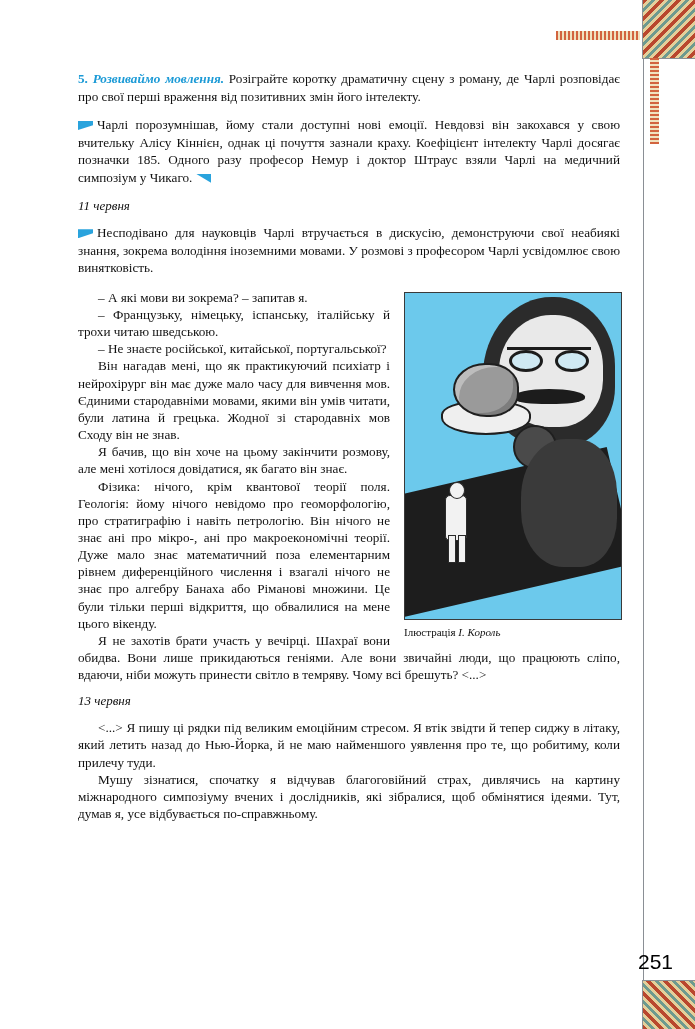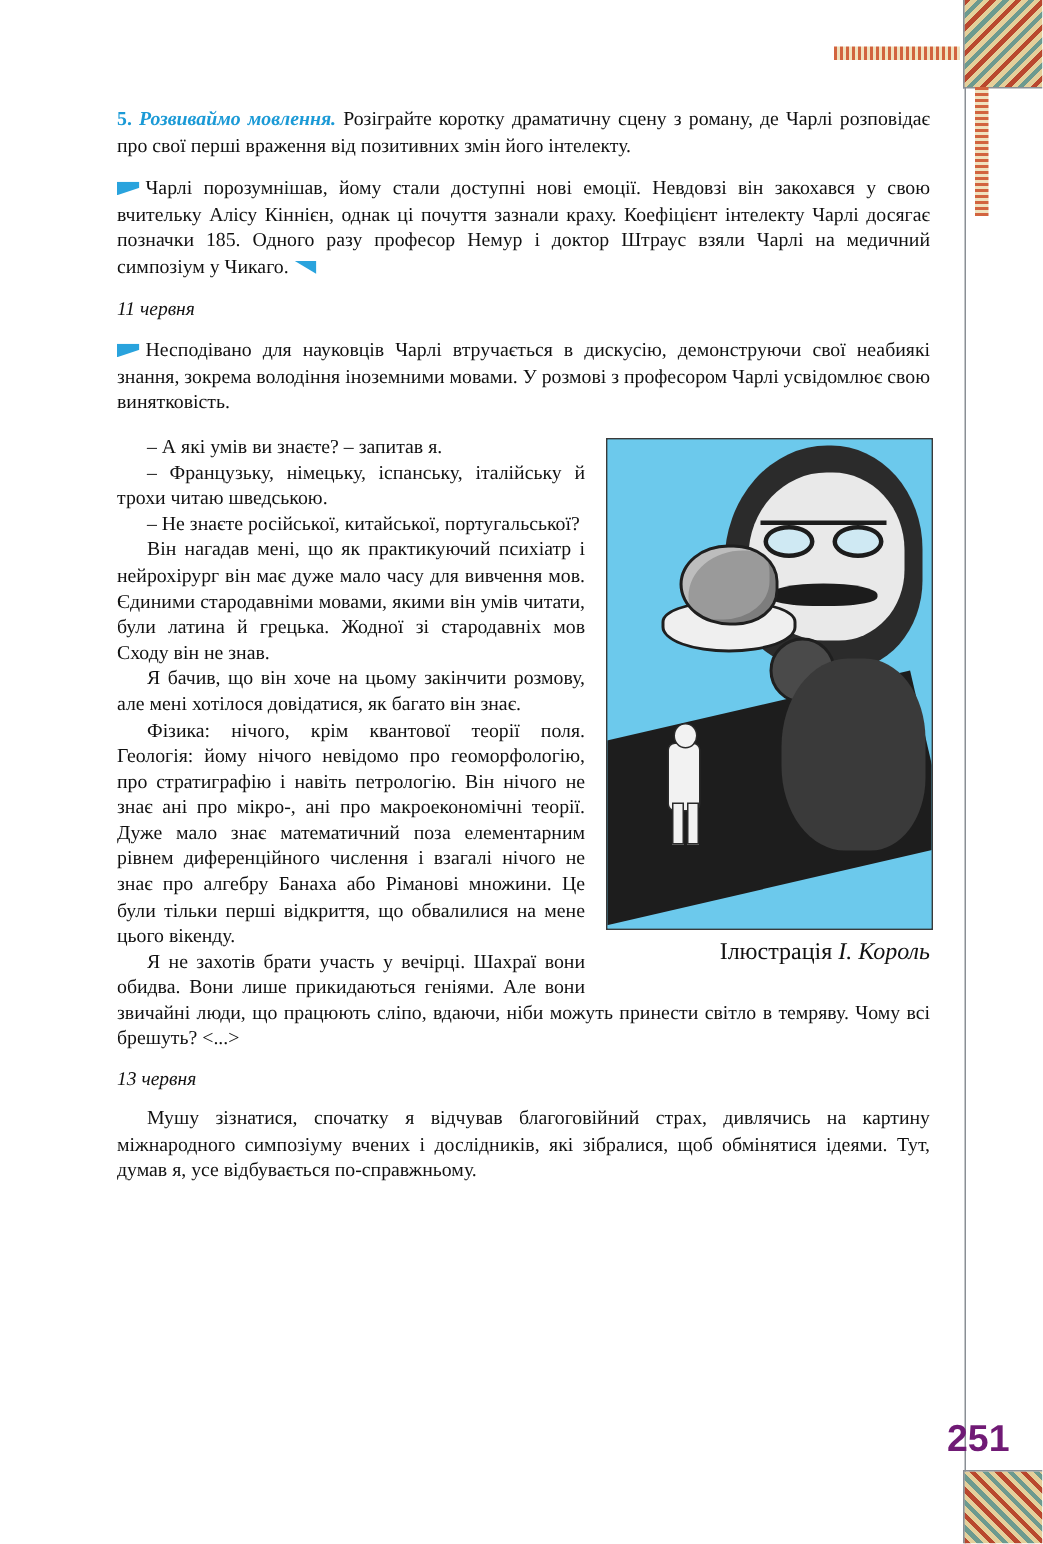--- a/index.html
+++ b/index.html
@@ -136,37 +136,37 @@
   }
   .figure-img {
     width: 216px;
     height: 326px;
     border: 1px solid #3a3a3a;
     position: relative;
     overflow: hidden;
     background: #63c8ea;
   }
   .fig-cap {
-    text-align: right;
-    font-size: 16px;
+    text-align: left;
+    font-size: 11px;
     margin-top: 6px;
   }
   .fig-cap em { font-style: italic; }
 
   .flow p {
     text-indent: 20px;
   }
 
   .page-number {
     position: absolute;
     right: 22px;
     bottom: 55px;
-    font-size: 25px;
-    font-weight: bold;
-    color: #701a75;
+    font-size: 21px;
+    font-weight: normal;
+    color: #000000;
     font-family: "Liberation Sans", sans-serif;
   }
 
   
   .ill-sky { position: absolute; inset: 0; background: #6cc9ec; }
   .ill-man-head {
     position: absolute; right: 6px; top: 4px; width: 132px; height: 150px;
     background: #2b2b2b;
     border-radius: 52% 46% 40% 48%;
   }
@@ -282,31 +282,32 @@
         <div class="ill-figure-head"></div>
         <div class="ill-figure-leg1"></div>
         <div class="ill-figure-leg2"></div>
       </div>
       <div class="fig-cap">
         <span>Ілюстрація </span><em>І. Король</em>
       </div>
     </div>
 
     <div class="flow">
-      <p>– А які умів ви знаєте? – запитав я.</p>
+      <p>– А які мови ви зокрема? – запитав я.</p>
       <p>– Французьку, німецьку, іспанську, італійську й трохи читаю шведською.</p>
       <p>– Не знаєте російської, китайської, португальської?</p>
       <p>Він нагадав мені, що як практикуючий психіатр і нейрохірург він має дуже мало часу для вивчення мов. Єдиними стародавніми мовами, якими він умів читати, були латина й грецька. Жодної зі стародавніх мов Сходу він не знав.</p>
       <p>Я бачив, що він хоче на цьому закінчити розмову, але мені хотілося довідатися, як багато він знає.</p>
       <p>Фізика: нічого, крім квантової теорії поля. Геологія: йому нічого невідомо про геоморфологію, про стратиграфію і навіть петрологію. Він нічого не знає ані про мікро-, ані про макроекономічні теорії. Дуже мало знає математичний поза елементарним рівнем диференційного числення і взагалі нічого не знає про алгебру Банаха або Ріманові множини. Це були тільки перші відкриття, що обвалилися на мене цього вікенду.</p>
       <p>Я не захотів брати участь у вечірці. Шахраї вони обидва. Вони лише прикидаються геніями. Але вони звичайні люди, що працюють сліпо, вдаючи, ніби можуть принести світло в темряву. Чому всі брешуть? &lt;...&gt;</p>
     </div>
   </div>
 
   <p class="date-head">13 червня</p>
 
   <div class="flow">
+    <p>&lt;...&gt; Я пишу ці рядки під великим емоційним стресом. Я втік звідти й тепер сиджу в літаку, який летить назад до Нью-Йорка, й не маю найменшого уявлення про те, що робитиму, коли прилечу туди.</p>
     <p>Мушу зізнатися, спочатку я відчував благоговійний страх, дивлячись на картину міжнародного симпозіуму вчених і дослідників, які зібралися, щоб обмінятися ідеями. Тут, думав я, усе відбувається по-справжньому.</p>
   </div>
 
 </div>
 
 <div class="page-number">251</div>
 
 </body></html>

